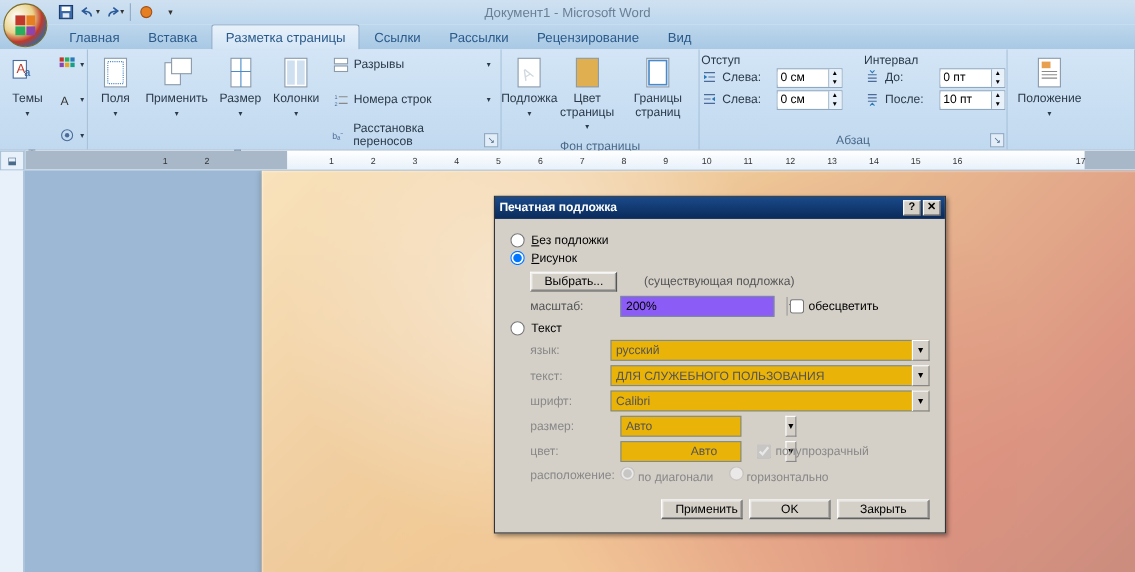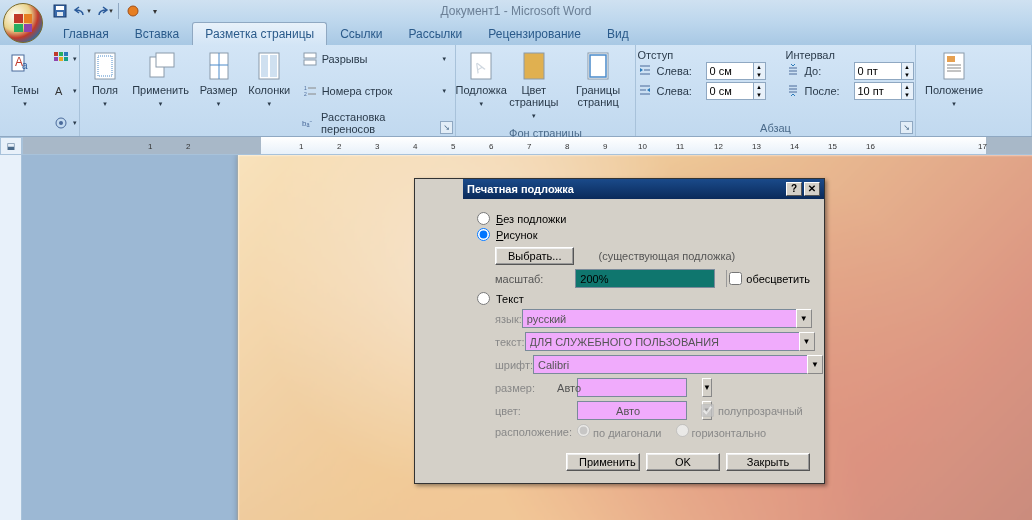--- a/index.html
+++ b/index.html
@@ -56,33 +56,33 @@
   .page{position:absolute; left:216px; top:0; width:800px; height:600px; background:#fff; box-shadow:0 0 6px rgba(0,0,0,0.3);}
   .bgimg{position:absolute; inset:0; background:
     radial-gradient(circle at 30% 20%, rgba(255,255,255,0.5), transparent 30%),
     radial-gradient(circle at 60% 40%, rgba(200,50,30,0.5), transparent 40%),
     radial-gradient(circle at 40% 70%, rgba(255,200,100,0.6), transparent 50%),
     linear-gradient(135deg, #f5d090, #e2a050, #c55030, #8a3020);
     filter:blur(1px); opacity:0.6;
   }
   
   
-  .dialog{position:absolute; left:414px; top:178px; width:411px; background:#d4d0c8; border:1px solid #333; box-shadow:2px 2px 4px rgba(0,0,0,0.4); font-size:11px;padding-left:48px;}
+  .dialog{position:absolute; left:449px; top:178px; width:411px; background:#d4d0c8; border:1px solid #333; box-shadow:2px 2px 4px rgba(0,0,0,0.4); font-size:11px;}
   .dlg-title{height:20px; background:linear-gradient(#1a4a8a,#0a2a5a); color:#fff; display:flex; align-items:center; padding:0 4px; font-weight:bold; font-size:11px;}
   .dlg-title .sp{flex:1;}
   .dlg-title .wbtn{width:16px; height:14px; background:#d4d0c8; border:1px solid #fff; border-right-color:#555; border-bottom-color:#555; margin-left:2px; font-size:10px; text-align:center; line-height:12px; color:#000; cursor:pointer;}
   .dlg-body{padding:10px 14px 12px 14px;}
   .orow{display:flex; align-items:center; gap:6px; margin:3px 0;}
   .orow input[type=radio]{margin:0;}
   .formrow{display:flex; align-items:center; margin:4px 0 4px 18px;}
   .formrow .flab{width:82px; color:#555;}
   .formrow.disabled .flab{color:#888;}
   .btn95{background:#d4d0c8; border:1px solid #fff; border-right-color:#555; border-bottom-color:#555; padding:2px 12px; font-size:11px; cursor:pointer; box-shadow:inset -1px -1px 0 #999, inset 1px 1px 0 #eee;}
-  .combo{display:flex; border:1px solid #7a8a9a; background:#0f766e; height:19px; flex:0 0 auto;}
-  .combo.disabled{background:#f0abfc;justify-content:center;}
+  .combo{display:flex; border:1px solid #7a8a9a; background:#8b5cf6; height:19px; flex:0 0 auto;}
+  .combo.disabled{background:#eab308;}
   .combo input{border:none; background:transparent; padding:0 4px; font-size:11px; outline:none; flex:1;}
   .combo .dd{width:16px; background:#d4d0c8; border-left:1px solid #999; text-align:center; font-size:8px; line-height:17px; cursor:pointer;}
   .combo.disabled .dd{background:#d4d0c8; border:1px solid #fff; border-right-color:#888; border-bottom-color:#888; margin:-1px;}
   .dlg-buttons{display:flex; justify-content:flex-end; gap:6px; margin-top:14px;}
   .orow .u{text-decoration:underline;}
   .note{color:#555; margin-left:24px;}
   .chk{display:flex; align-items:center; gap:4px;}
   .chk input{margin:0;}
   .chk.disabled{color:#888;}
   .radiolabel.disabled{color:#888;}

